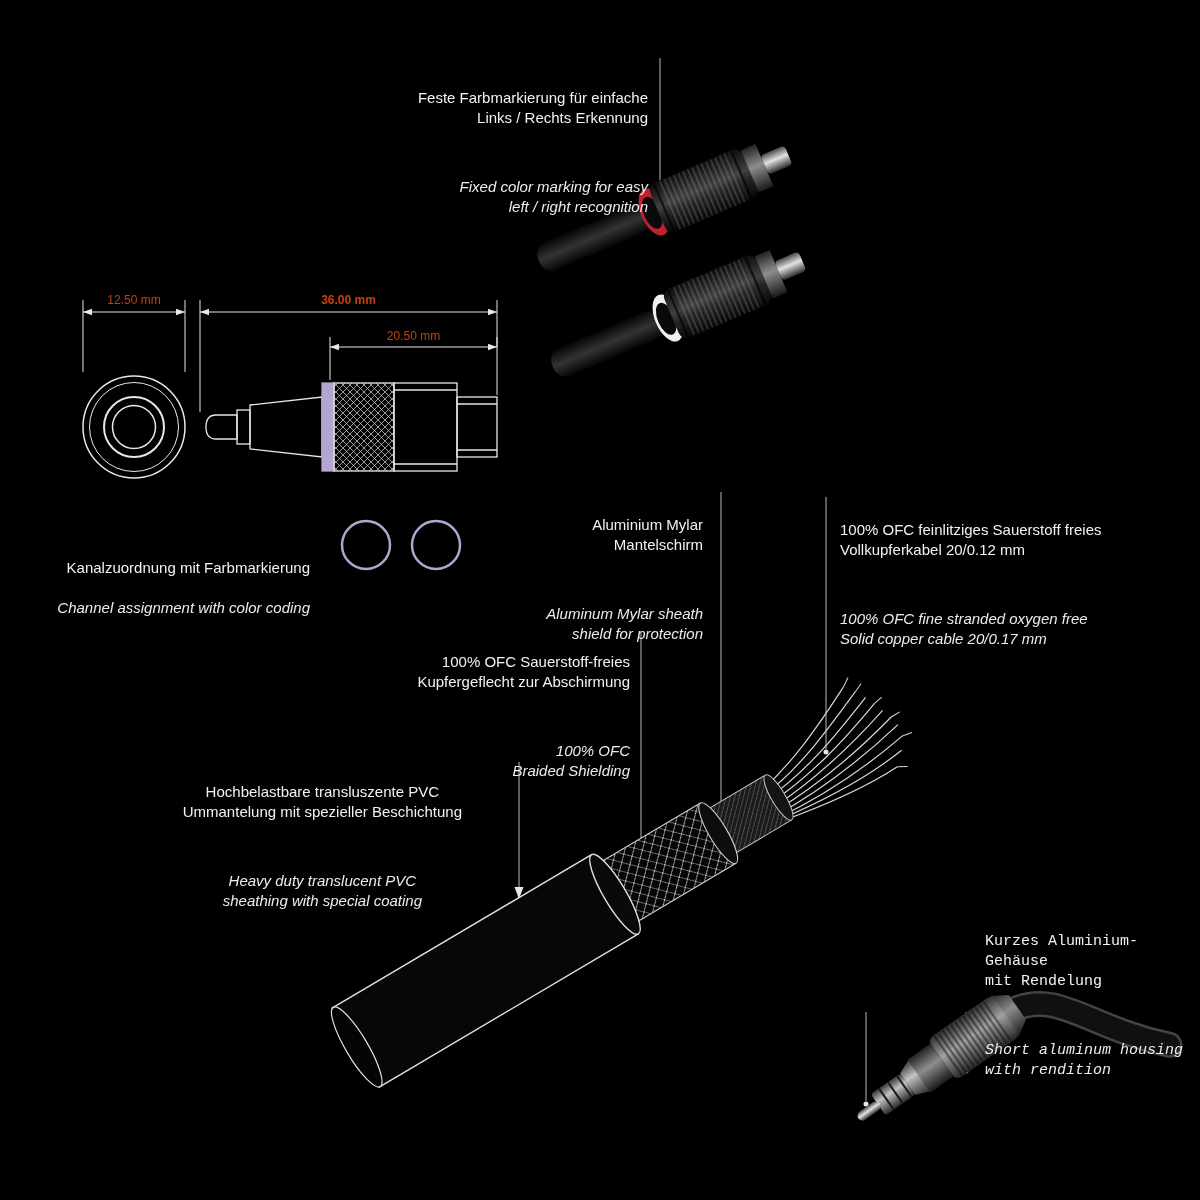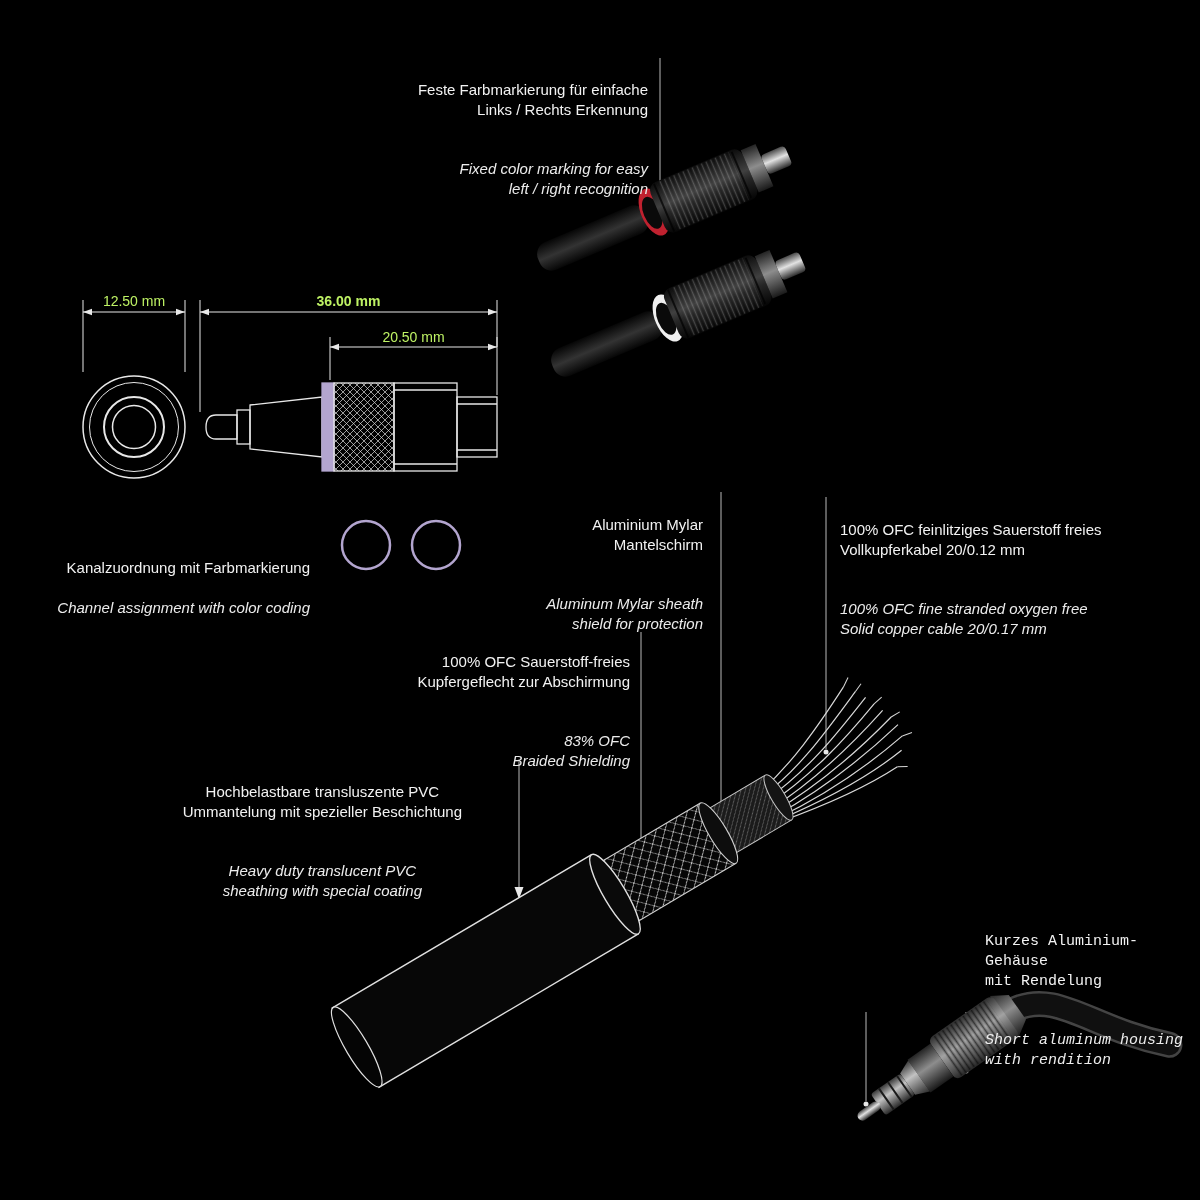--- a/index.html
+++ b/index.html
@@ -1,22 +1,22 @@
 <!DOCTYPE html>
 <html><head>
 <meta charset="utf-8">
 <style>
   html,body{margin:0;padding:0;background:#000;}
   .stage{position:relative;width:1200px;height:1200px;background:#000;overflow:hidden;
          font-family:"Liberation Sans",sans-serif;}
   svg.art{position:absolute;left:0;top:0;}
   .ann{position:absolute;color:#f2f2f2;font-size:15px;line-height:20px;white-space:pre-line;}
-  .ann .en{font-style:italic;margin-top:19px;color:#ececec;}
+  .ann .en{font-style:italic;margin-top:29px;color:#ececec;}
   .ann.tight .en{margin-top:0;}
-  .dim{position:absolute;color:#bef264;font-size:14px;text-align:center;white-space:nowrap;}
+  .dim{position:absolute;color:#c2410c;font-size:12px;text-align:center;white-space:nowrap;}
 </style>
 </head>
 <body>
 
 <div class="stage">
 
 <svg class="art" width="1200" height="1200" viewBox="0 0 1200 1200">
   <defs>
     <linearGradient id="bodyGrad" x1="0" y1="0" x2="0" y2="1">
       <stop offset="0" stop-color="#0b0b0b"></stop>
@@ -227,21 +227,21 @@
     <rect x="-28" y="-20" width="28" height="40" fill="url(#metalGrad)"></rect>
     <polygon points="-42,-13 -28,-19 -28,19 -42,13" fill="url(#silverGrad)"></polygon>
     <rect x="-78" y="-13" width="36" height="26" rx="3" fill="url(#silverGrad)"></rect>
     <line x1="-68" y1="-13" x2="-68" y2="13" stroke="#1a1a1a" stroke-width="2"></line>
     <line x1="-57" y1="-13" x2="-57" y2="13" stroke="#1a1a1a" stroke-width="2"></line>
     <line x1="-46" y1="-13" x2="-46" y2="13" stroke="#1a1a1a" stroke-width="2"></line>
     <rect x="-102" y="-5" width="26" height="10" rx="5" fill="url(#tipGrad)"></rect>
   </g>
 </svg>
 
-<div class="ann" style="top:60px; right:552px; text-align:right;">
+<div class="ann" style="top:68px; right:552px; text-align:right;">
   <div class="de">Feste Farbmarkierung für einfache
 Links / Rechts Erkennung</div>
   <div class="en">Fixed color marking for easy
 left / right recognition</div>
 </div>
 
 <div class="ann tight" style="top:538px; right:890px; text-align:right;">
   <div class="de">Kanalzuordnung mit Farbmarkierung</div>
   <div class="en">Channel assignment with color coding</div>
 </div>
@@ -256,21 +256,21 @@
 <div class="ann" style="top:500px; left:840px; text-align:left;">
   <div class="de">100% OFC feinlitziges Sauerstoff freies
 Vollkupferkabel 20/0.12 mm</div>
   <div class="en">100% OFC fine stranded oxygen free
 Solid copper cable 20/0.17 mm</div>
 </div>
 
 <div class="ann" style="top:632px; right:570px; text-align:right;">
   <div class="de">100% OFC Sauerstoff-freies
 Kupfergeflecht zur Abschirmung</div>
-  <div class="en">83% OFC
+  <div class="en">100% OFC
 Braided Shielding</div>
 </div>
 
 <div class="ann" style="top:762px; right:738px; text-align:center;">
   <div class="de">Hochbelastbare transluszente PVC
 Ummantelung mit spezieller Beschichtung</div>
   <div class="en">Heavy duty translucent PVC
 sheathing with special coating</div>
 </div>
 

